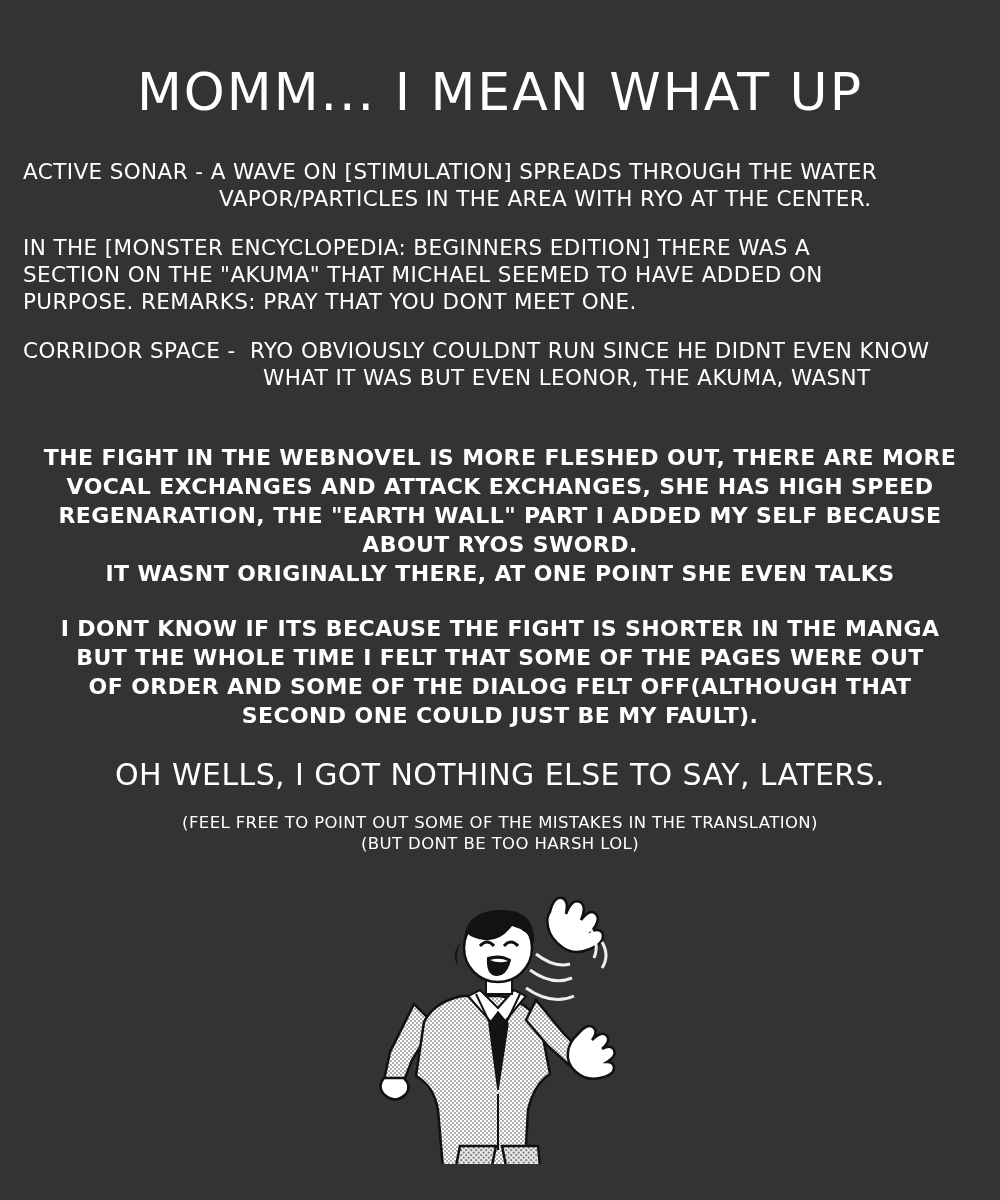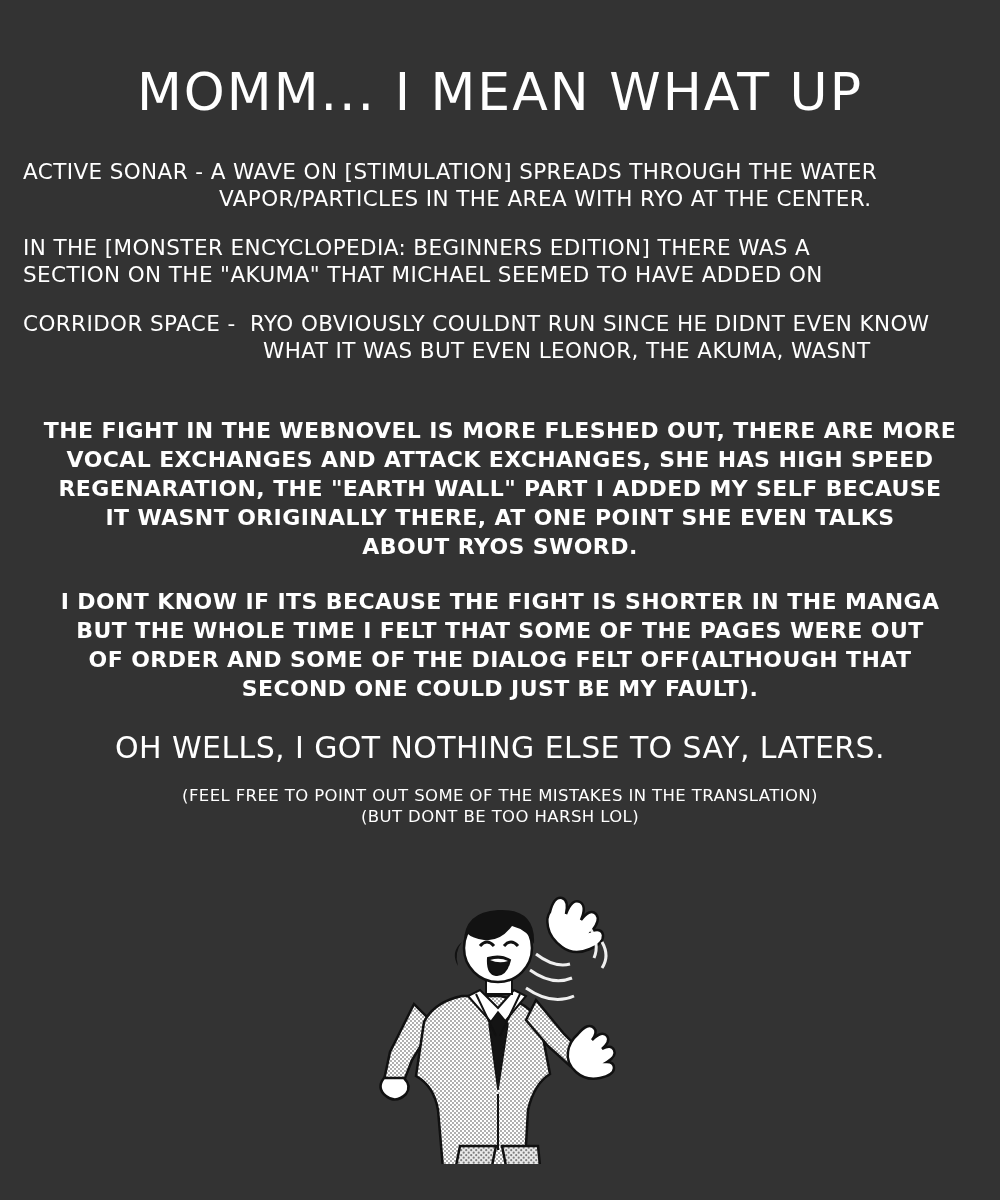--- a/index.html
+++ b/index.html
@@ -107,33 +107,34 @@
   <div class="notes">
 
     <div class="note-block">
       <div class="note-line">ACTIVE SONAR - A WAVE ON [STIMULATION] SPREADS THROUGH THE WATER</div>
       <div class="note-line indent-1">VAPOR/PARTICLES IN THE AREA WITH RYO AT THE CENTER.</div>
     </div>
 
     <div class="note-block">
       <div class="note-line">IN THE [MONSTER ENCYCLOPEDIA: BEGINNERS EDITION] THERE WAS A</div>
       <div class="note-line">SECTION ON THE "AKUMA" THAT MICHAEL SEEMED TO HAVE ADDED ON</div>
+      <div class="note-line">PURPOSE. REMARKS: PRAY THAT YOU DONT MEET ONE.</div>
     </div>
 
     <div class="note-block">
       <div class="note-line">CORRIDOR SPACE -  RYO OBVIOUSLY COULDNT RUN SINCE HE DIDNT EVEN KNOW</div>
       <div class="note-line indent-2">WHAT IT WAS BUT EVEN LEONOR, THE AKUMA, WASNT</div>
     </div>
 
     <div class="center-block">
       <div class="note-line">THE FIGHT IN THE WEBNOVEL IS MORE FLESHED OUT, THERE ARE MORE</div>
       <div class="note-line">VOCAL EXCHANGES AND ATTACK EXCHANGES, SHE HAS HIGH SPEED</div>
       <div class="note-line">REGENARATION, THE "EARTH WALL" PART I ADDED MY SELF BECAUSE</div>
+      <div class="note-line">ABOUT RYOS SWORD.</div>
       <div class="note-line">IT WASNT ORIGINALLY THERE, AT ONE POINT SHE EVEN TALKS</div>
-      <div class="note-line">ABOUT RYOS SWORD.</div>
     </div>
 
     <div class="spacer-sm"></div>
 
     <div class="center-block" style="margin-top:0;">
       <div class="note-line">I DONT KNOW IF ITS BECAUSE THE FIGHT IS SHORTER IN THE MANGA</div>
       <div class="note-line">BUT THE WHOLE TIME I FELT THAT SOME OF THE PAGES WERE OUT</div>
       <div class="note-line">OF ORDER AND SOME OF THE DIALOG FELT OFF(ALTHOUGH THAT</div>
       <div class="note-line">SECOND ONE COULD JUST BE MY FAULT).</div>
     </div>

